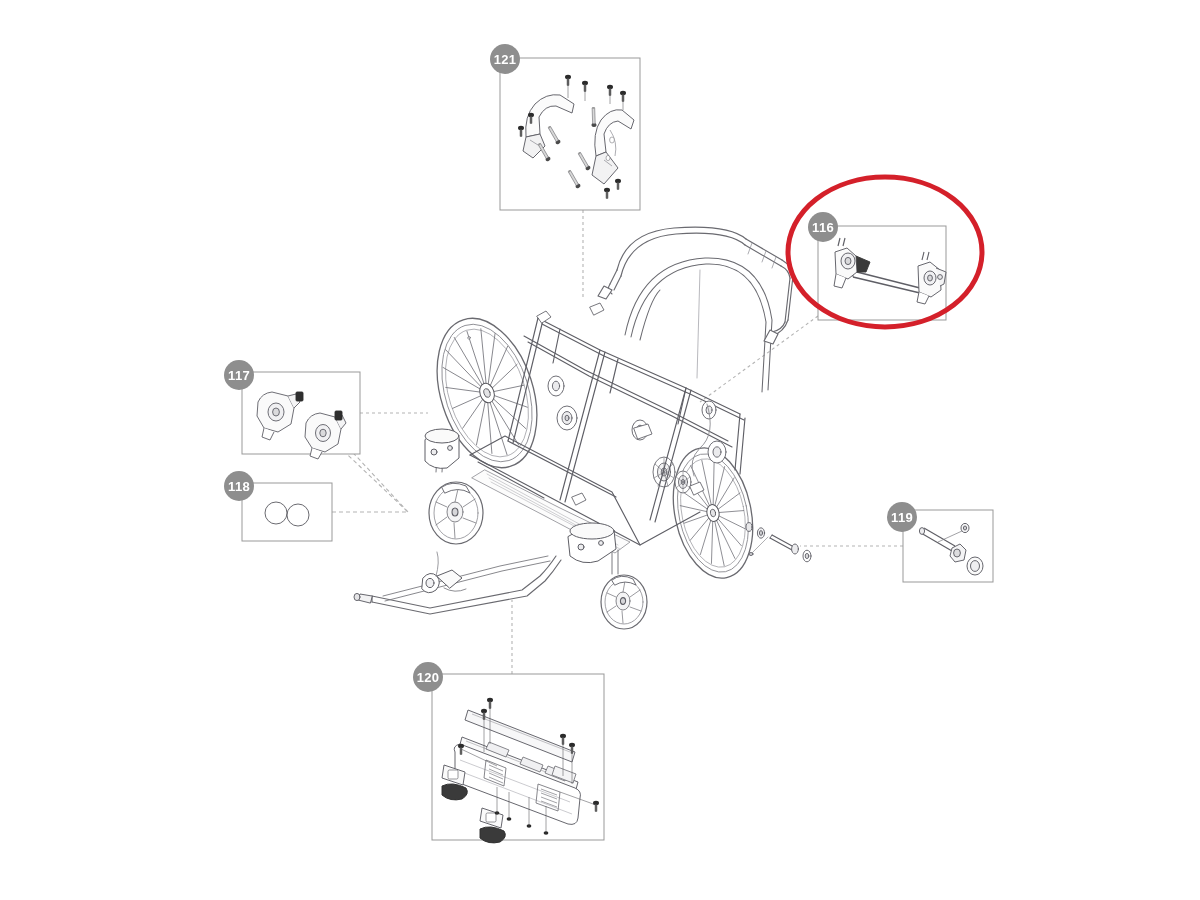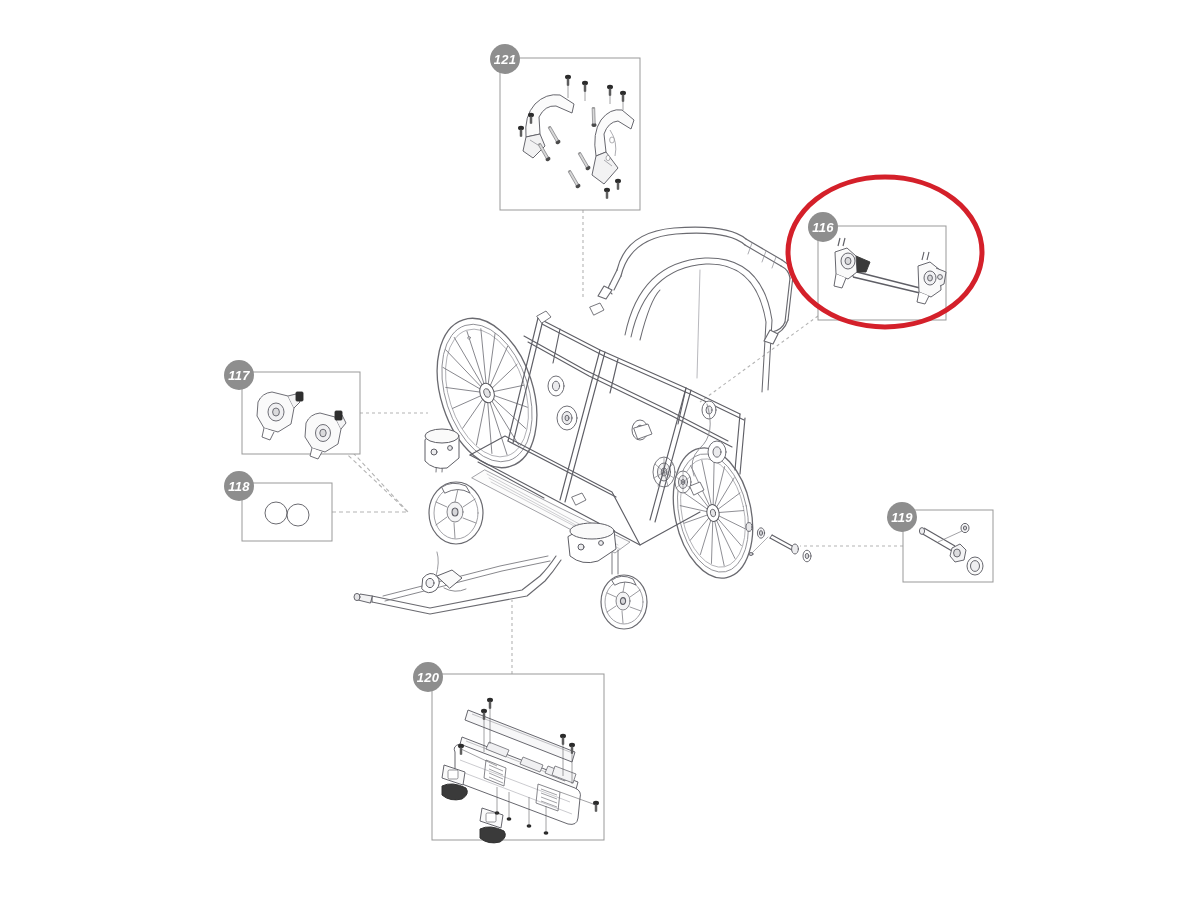--- a/index.html
+++ b/index.html
@@ -10,21 +10,20 @@
   }
   body {
     font-family: "Liberation Sans", sans-serif;
   }
   #stage {
     position: relative;
     width: 1200px;
     height: 900px;
     background: #ffffff;
     overflow: hidden;
-    font-style: italic;
   }
   #diagram-svg {
     position: absolute;
     top: 0;
     left: 0;
     width: 1200px;
     height: 900px;
     display: block;
   }
   .badge-label {

